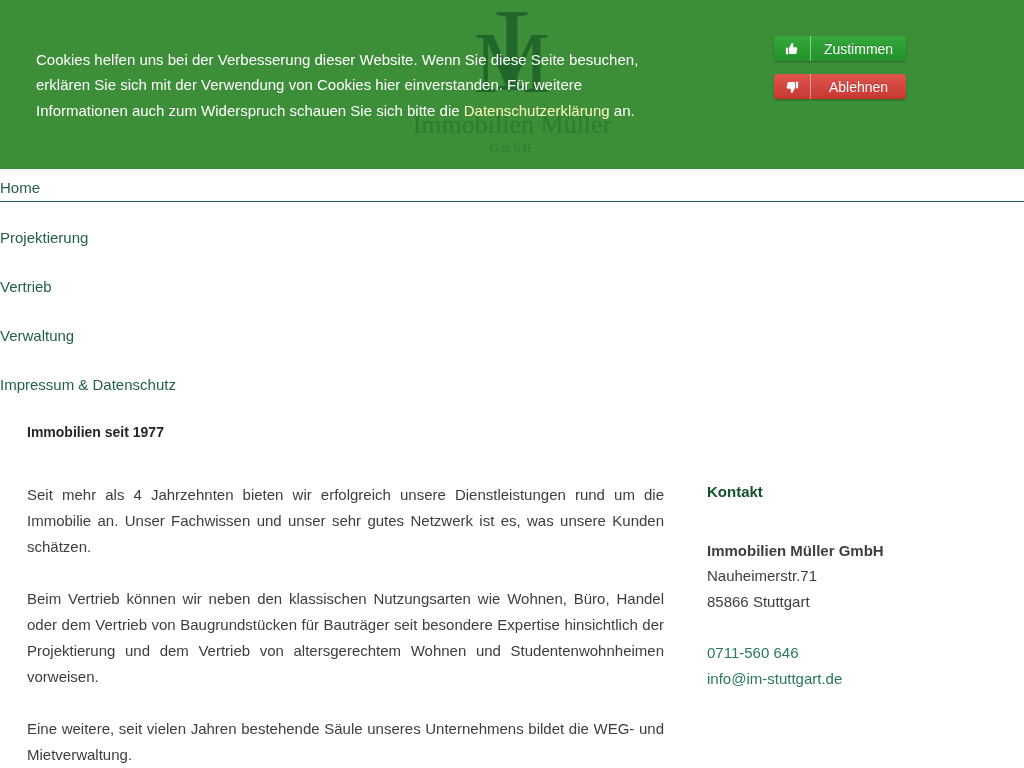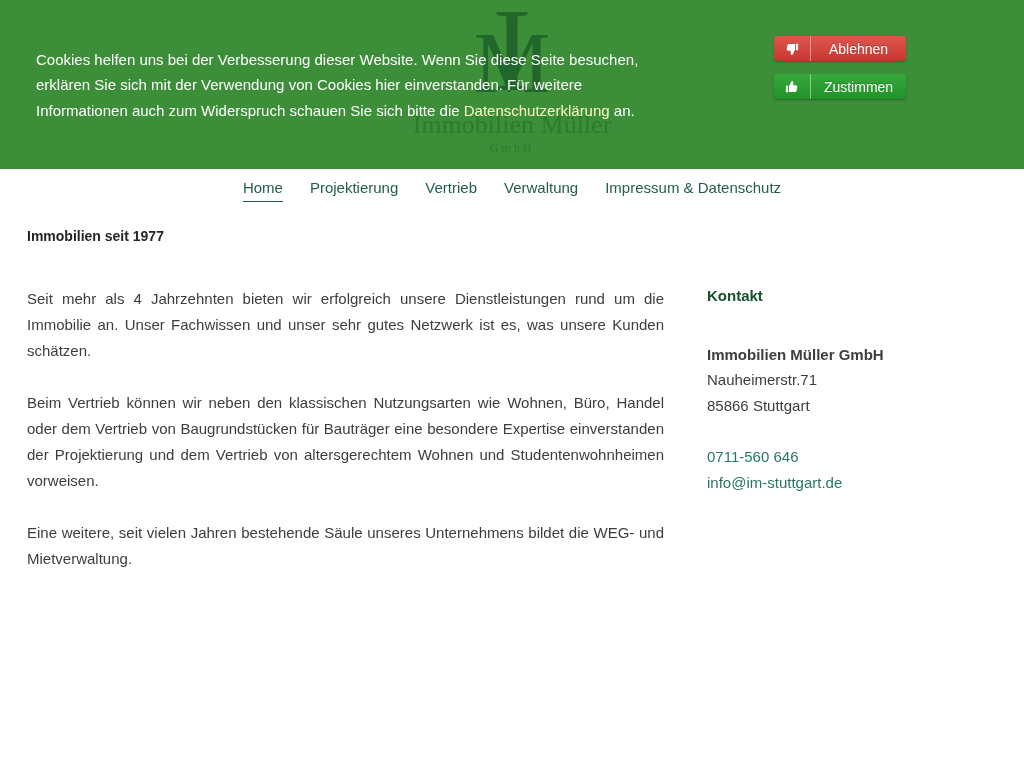--- a/index.html
+++ b/index.html
@@ -68,21 +68,21 @@
     width: 37px; height: 100%; flex: 0 0 37px;
     display: flex; align-items: center; justify-content: center;
     border-right: 1px solid rgba(255,255,255,0.45);
   }
   .btn-icon svg { display: block; }
   .btn-label { flex: 1; text-align: center; }
 
   
   .main-nav {
     display: flex; justify-content: center; gap: 27px;
-    padding-top: 10px; font-size: 15px;
+    padding-top: 10px; font-size: 15px; flex-direction: column;
   }
   .nav-link {
     color: #245e4d; text-decoration: none; padding-bottom: 5px; cursor: pointer;
   }
   .nav-link.active { border-bottom: 1px solid #245e4d; }
 
   
   .content { padding: 0 27px; }
   .page-heading {
     font-size: 14px; font-weight: bold; color: #252525; margin: 26px 0 0 0;
@@ -116,54 +116,54 @@
       <span class="mono-m">M</span>
       <span class="mono-i">I</span>
     </div>
     <div class="logo-name">Immobilien Müller</div>
     <div class="logo-suffix">GmbH</div>
   </div>
 
   <p class="cookie-text"><span>Cookies helfen uns bei der Verbesserung dieser Website. Wenn Sie diese Seite besuchen, erklären Sie sich mit der Verwendung von Cookies hier einverstanden. Für weitere Informationen auch zum Widerspruch schauen Sie sich bitte die </span><a class="cookie-link" href="#">Datenschutzerklärung</a><span> an.</span></p>
 
   <div class="cookie-buttons">
+    <button class="cookie-btn btn-accept">
+      <span class="btn-icon">
+        <svg width="14" height="14" viewBox="0 0 16 16" fill="#ffffff" aria-hidden="true">
+          <path d="M1 6.5h2.6V14H1z M4.6 13.5V7.1l2.6-5.3c.15-.3.45-.52.8-.56.75-.1 1.4.5 1.4 1.26V6h3.1c1 0 1.75.92 1.55 1.9l-.95 4.6c-.15.76-.8 1.3-1.57 1.3H5.6c-.35 0-.7-.1-1-.3z"></path>
+        </svg>
+      </span>
+      <span class="btn-label">Zustimmen</span>
+    </button>
     <button class="cookie-btn btn-decline">
       <span class="btn-icon">
         <svg width="14" height="14" viewBox="0 0 16 16" fill="#ffffff" style="transform:rotate(180deg)" aria-hidden="true">
           <path d="M1 6.5h2.6V14H1z M4.6 13.5V7.1l2.6-5.3c.15-.3.45-.52.8-.56.75-.1 1.4.5 1.4 1.26V6h3.1c1 0 1.75.92 1.55 1.9l-.95 4.6c-.15.76-.8 1.3-1.57 1.3H5.6c-.35 0-.7-.1-1-.3z"></path>
         </svg>
       </span>
       <span class="btn-label">Ablehnen</span>
-    </button>
-    <button class="cookie-btn btn-accept">
-      <span class="btn-icon">
-        <svg width="14" height="14" viewBox="0 0 16 16" fill="#ffffff" aria-hidden="true">
-          <path d="M1 6.5h2.6V14H1z M4.6 13.5V7.1l2.6-5.3c.15-.3.45-.52.8-.56.75-.1 1.4.5 1.4 1.26V6h3.1c1 0 1.75.92 1.55 1.9l-.95 4.6c-.15.76-.8 1.3-1.57 1.3H5.6c-.35 0-.7-.1-1-.3z"></path>
-        </svg>
-      </span>
-      <span class="btn-label">Zustimmen</span>
     </button>
   </div>
 </header>
 
 <nav class="main-nav">
   <a href="#" class="nav-link active">Home</a>
   <a href="#" class="nav-link">Projektierung</a>
   <a href="#" class="nav-link">Vertrieb</a>
   <a href="#" class="nav-link">Verwaltung</a>
   <a href="#" class="nav-link">Impressum &amp; Datenschutz</a>
 </nav>
 
 <main class="content">
   <h1 class="page-heading">Immobilien seit 1977</h1>
 
   <div class="columns">
     <div class="text-col">
       <p>Seit mehr als 4 Jahrzehnten bieten wir erfolgreich unsere Dienstleistungen rund um die Immobilie an. Unser Fachwissen und unser sehr gutes Netzwerk ist es, was unsere Kunden schätzen.</p>
-      <p>Beim Vertrieb können wir neben den klassischen Nutzungsarten wie Wohnen, Büro, Handel oder dem Vertrieb von Baugrundstücken für Bauträger eine besondere Expertise einverstanden der Projektierung und dem Vertrieb von altersgerechtem Wohnen und Studentenwohnheimen vorweisen.</p>
+      <p>Beim Vertrieb können wir neben den klassischen Nutzungsarten wie Wohnen, Büro, Handel oder dem Vertrieb von Baugrundstücken für Bauträger seit besondere Expertise hinsichtlich der Projektierung und dem Vertrieb von altersgerechtem Wohnen und Studentenwohnheimen vorweisen.</p>
       <p>Eine weitere, seit vielen Jahren bestehende Säule unseres Unternehmens bildet die WEG- und Mietverwaltung.</p>
     </div>
 
     <aside class="sidebar">
       <h2 class="sidebar-heading">Kontakt</h2>
       <div class="addr-line company">Immobilien Müller GmbH</div>
       <div class="addr-line">Nauheimerstr.71</div>
       <div class="addr-line">85866 Stuttgart</div>
       <div class="contact-links">
         <a href="#" class="contact-link">0711-560 646</a>

